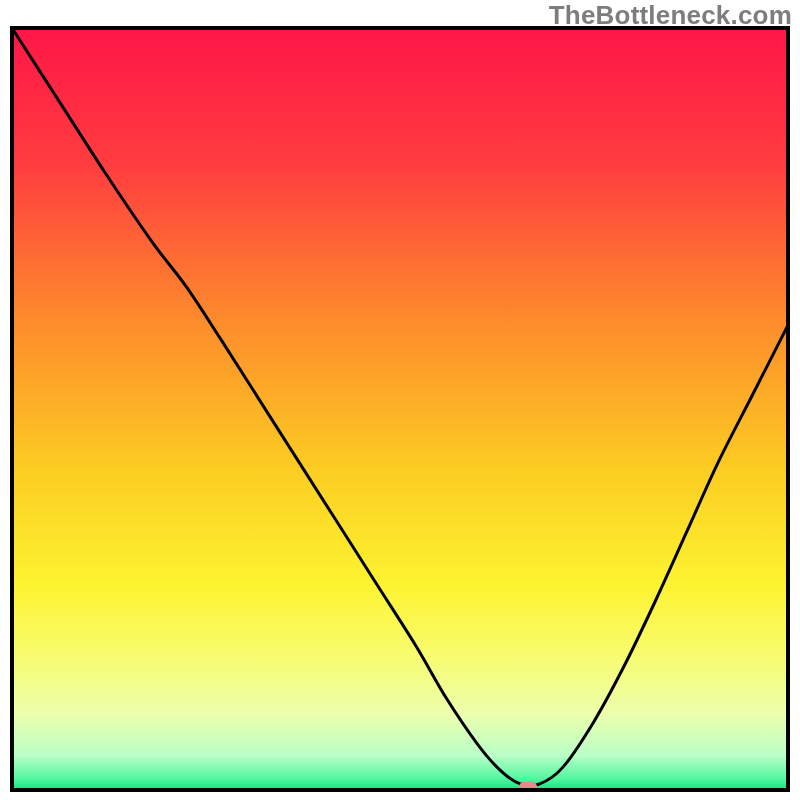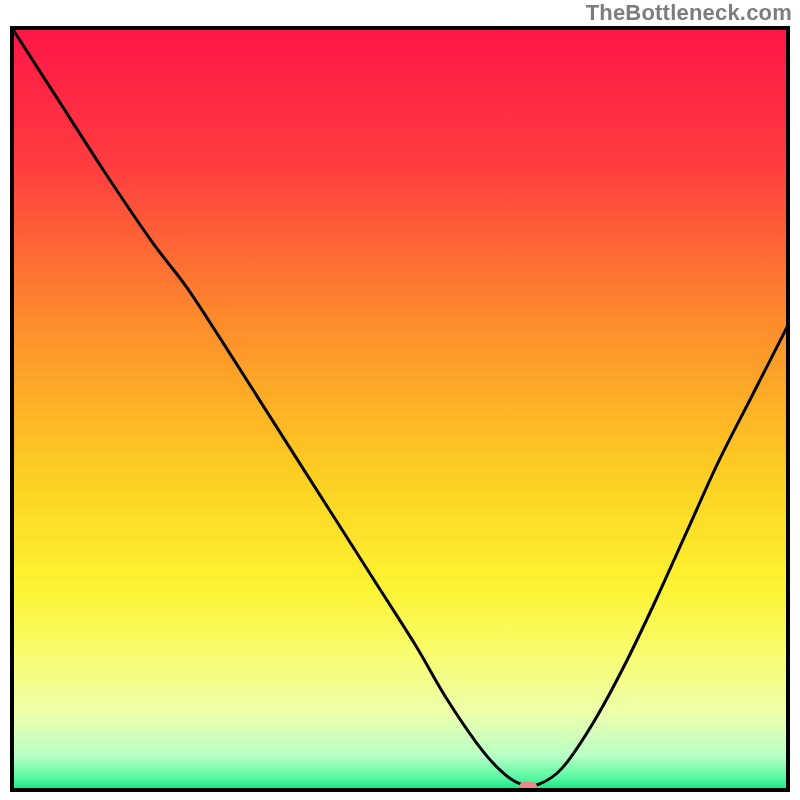--- a/index.html
+++ b/index.html
@@ -13,21 +13,21 @@
   }
   .wrap {
     position: relative;
     width: 800px;
     height: 800px;
   }
   .watermark {
     position: absolute;
     top: 0;
     right: 8px;
-    font-size: 22px;
+    font-size: 26px;
     font-weight: 600;
     color: #7d7d7d;
     letter-spacing: 0.2px;
     user-select: none;
   }
   svg {
     display: block;
   }
 </style>
 </head>

